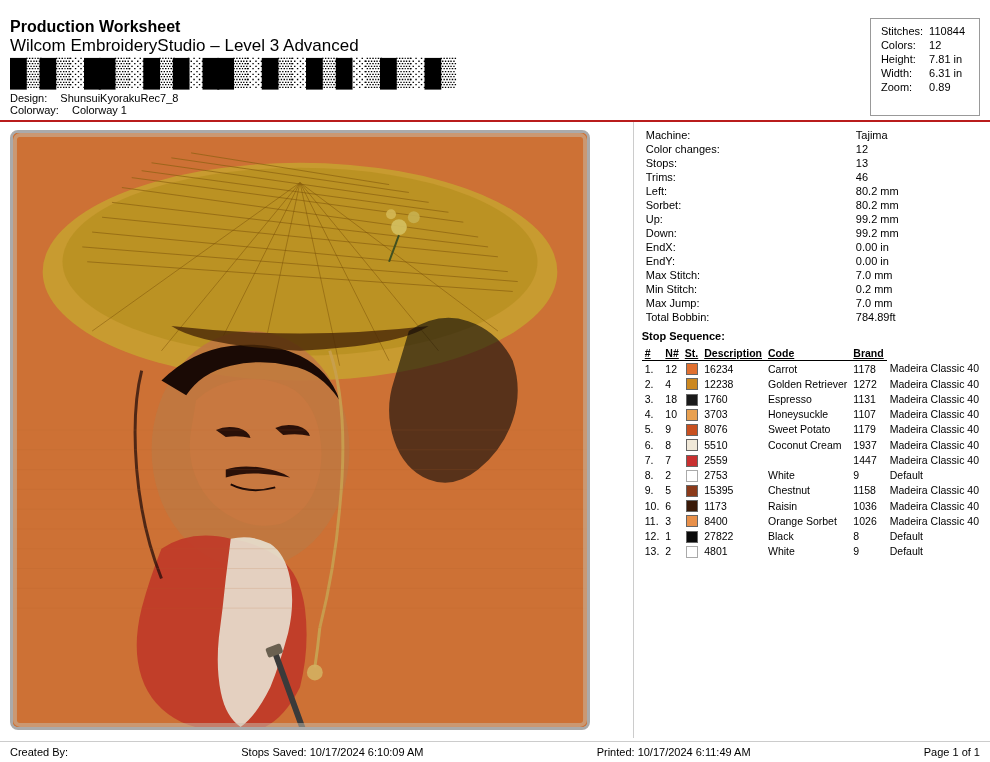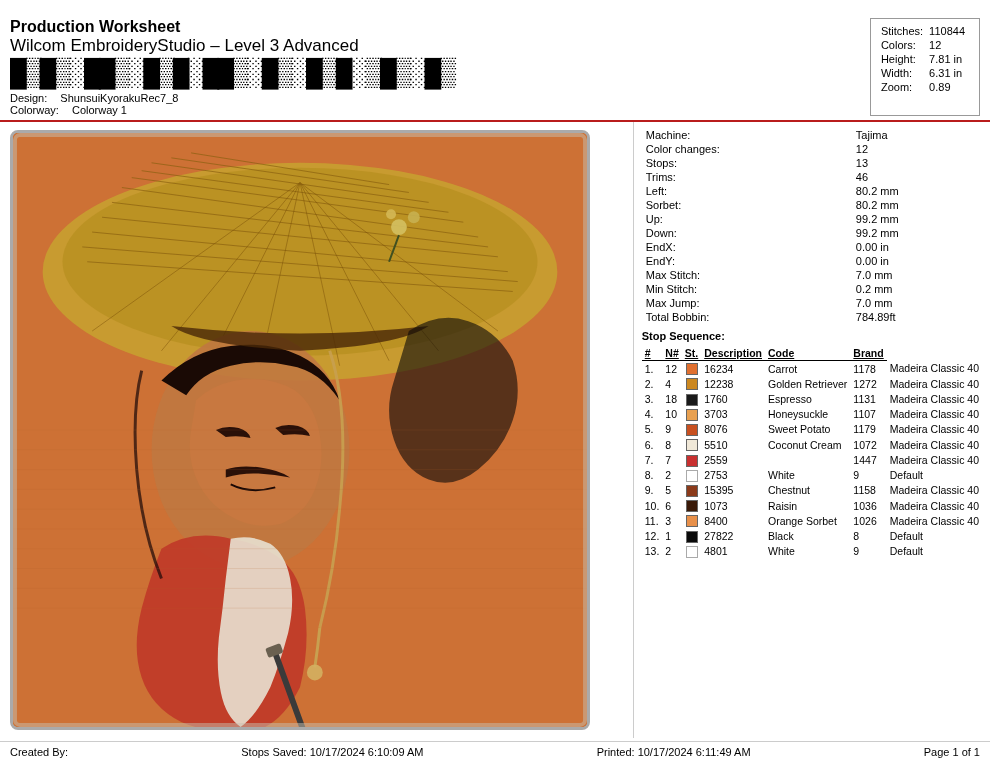--- a/index.html
+++ b/index.html
@@ -414,21 +414,21 @@
             <td>Sweet Potato</td>
             <td>1179</td>
             <td>Madeira Classic 40</td>
           </tr>
           <tr>
             <td>6.</td>
             <td>8</td>
             <td><span class="color-swatch" style="background-color: rgb(240, 232, 216);"></span></td>
             <td>5510</td>
             <td>Coconut Cream</td>
-            <td>1072</td>
+            <td>1937</td>
             <td>Madeira Classic 40</td>
           </tr>
           <tr>
             <td>7.</td>
             <td>7</td>
             <td><span class="color-swatch" style="background-color: rgb(200, 48, 48);"></span></td>
             <td>2559</td>
             <td></td>
             <td>1447</td>
             <td>Madeira Classic 40</td>
@@ -448,21 +448,21 @@
             <td><span class="color-swatch" style="background-color: rgb(139, 58, 26);"></span></td>
             <td>15395</td>
             <td>Chestnut</td>
             <td>1158</td>
             <td>Madeira Classic 40</td>
           </tr>
           <tr>
             <td>10.</td>
             <td>6</td>
             <td><span class="color-swatch" style="background-color: rgb(58, 26, 8);"></span></td>
-            <td>1073</td>
+            <td>1173</td>
             <td>Raisin</td>
             <td>1036</td>
             <td>Madeira Classic 40</td>
           </tr>
           <tr>
             <td>11.</td>
             <td>3</td>
             <td><span class="color-swatch" style="background-color: rgb(232, 144, 74);"></span></td>
             <td>8400</td>
             <td>Orange Sorbet</td>

